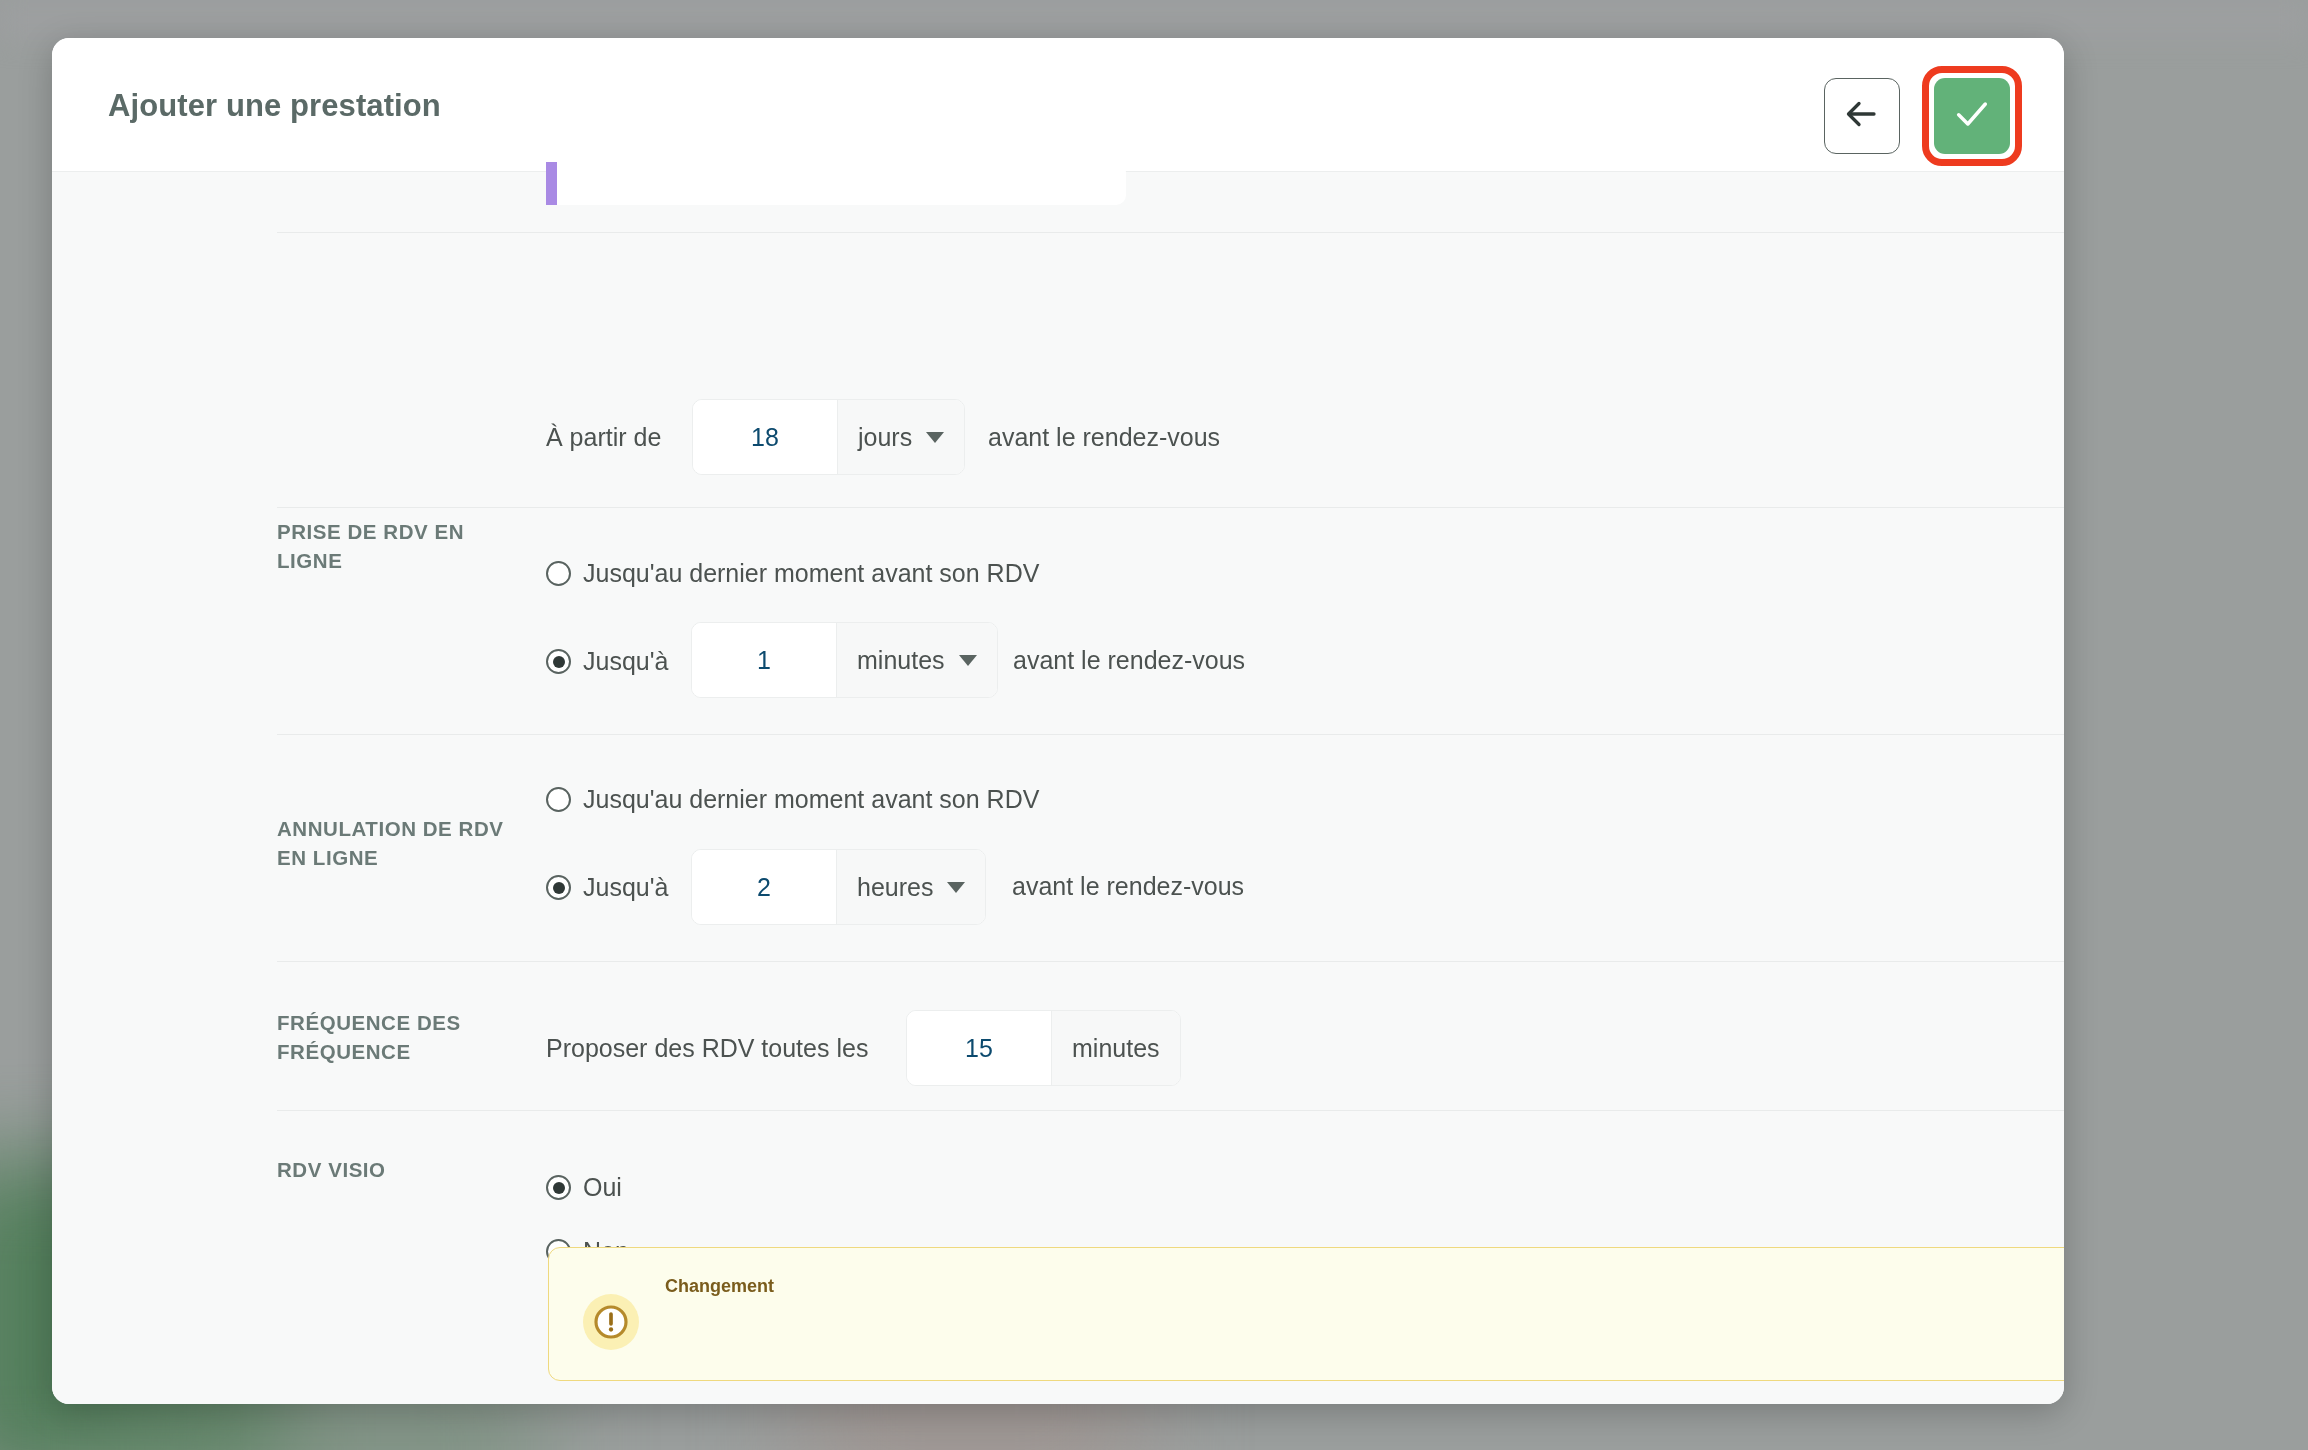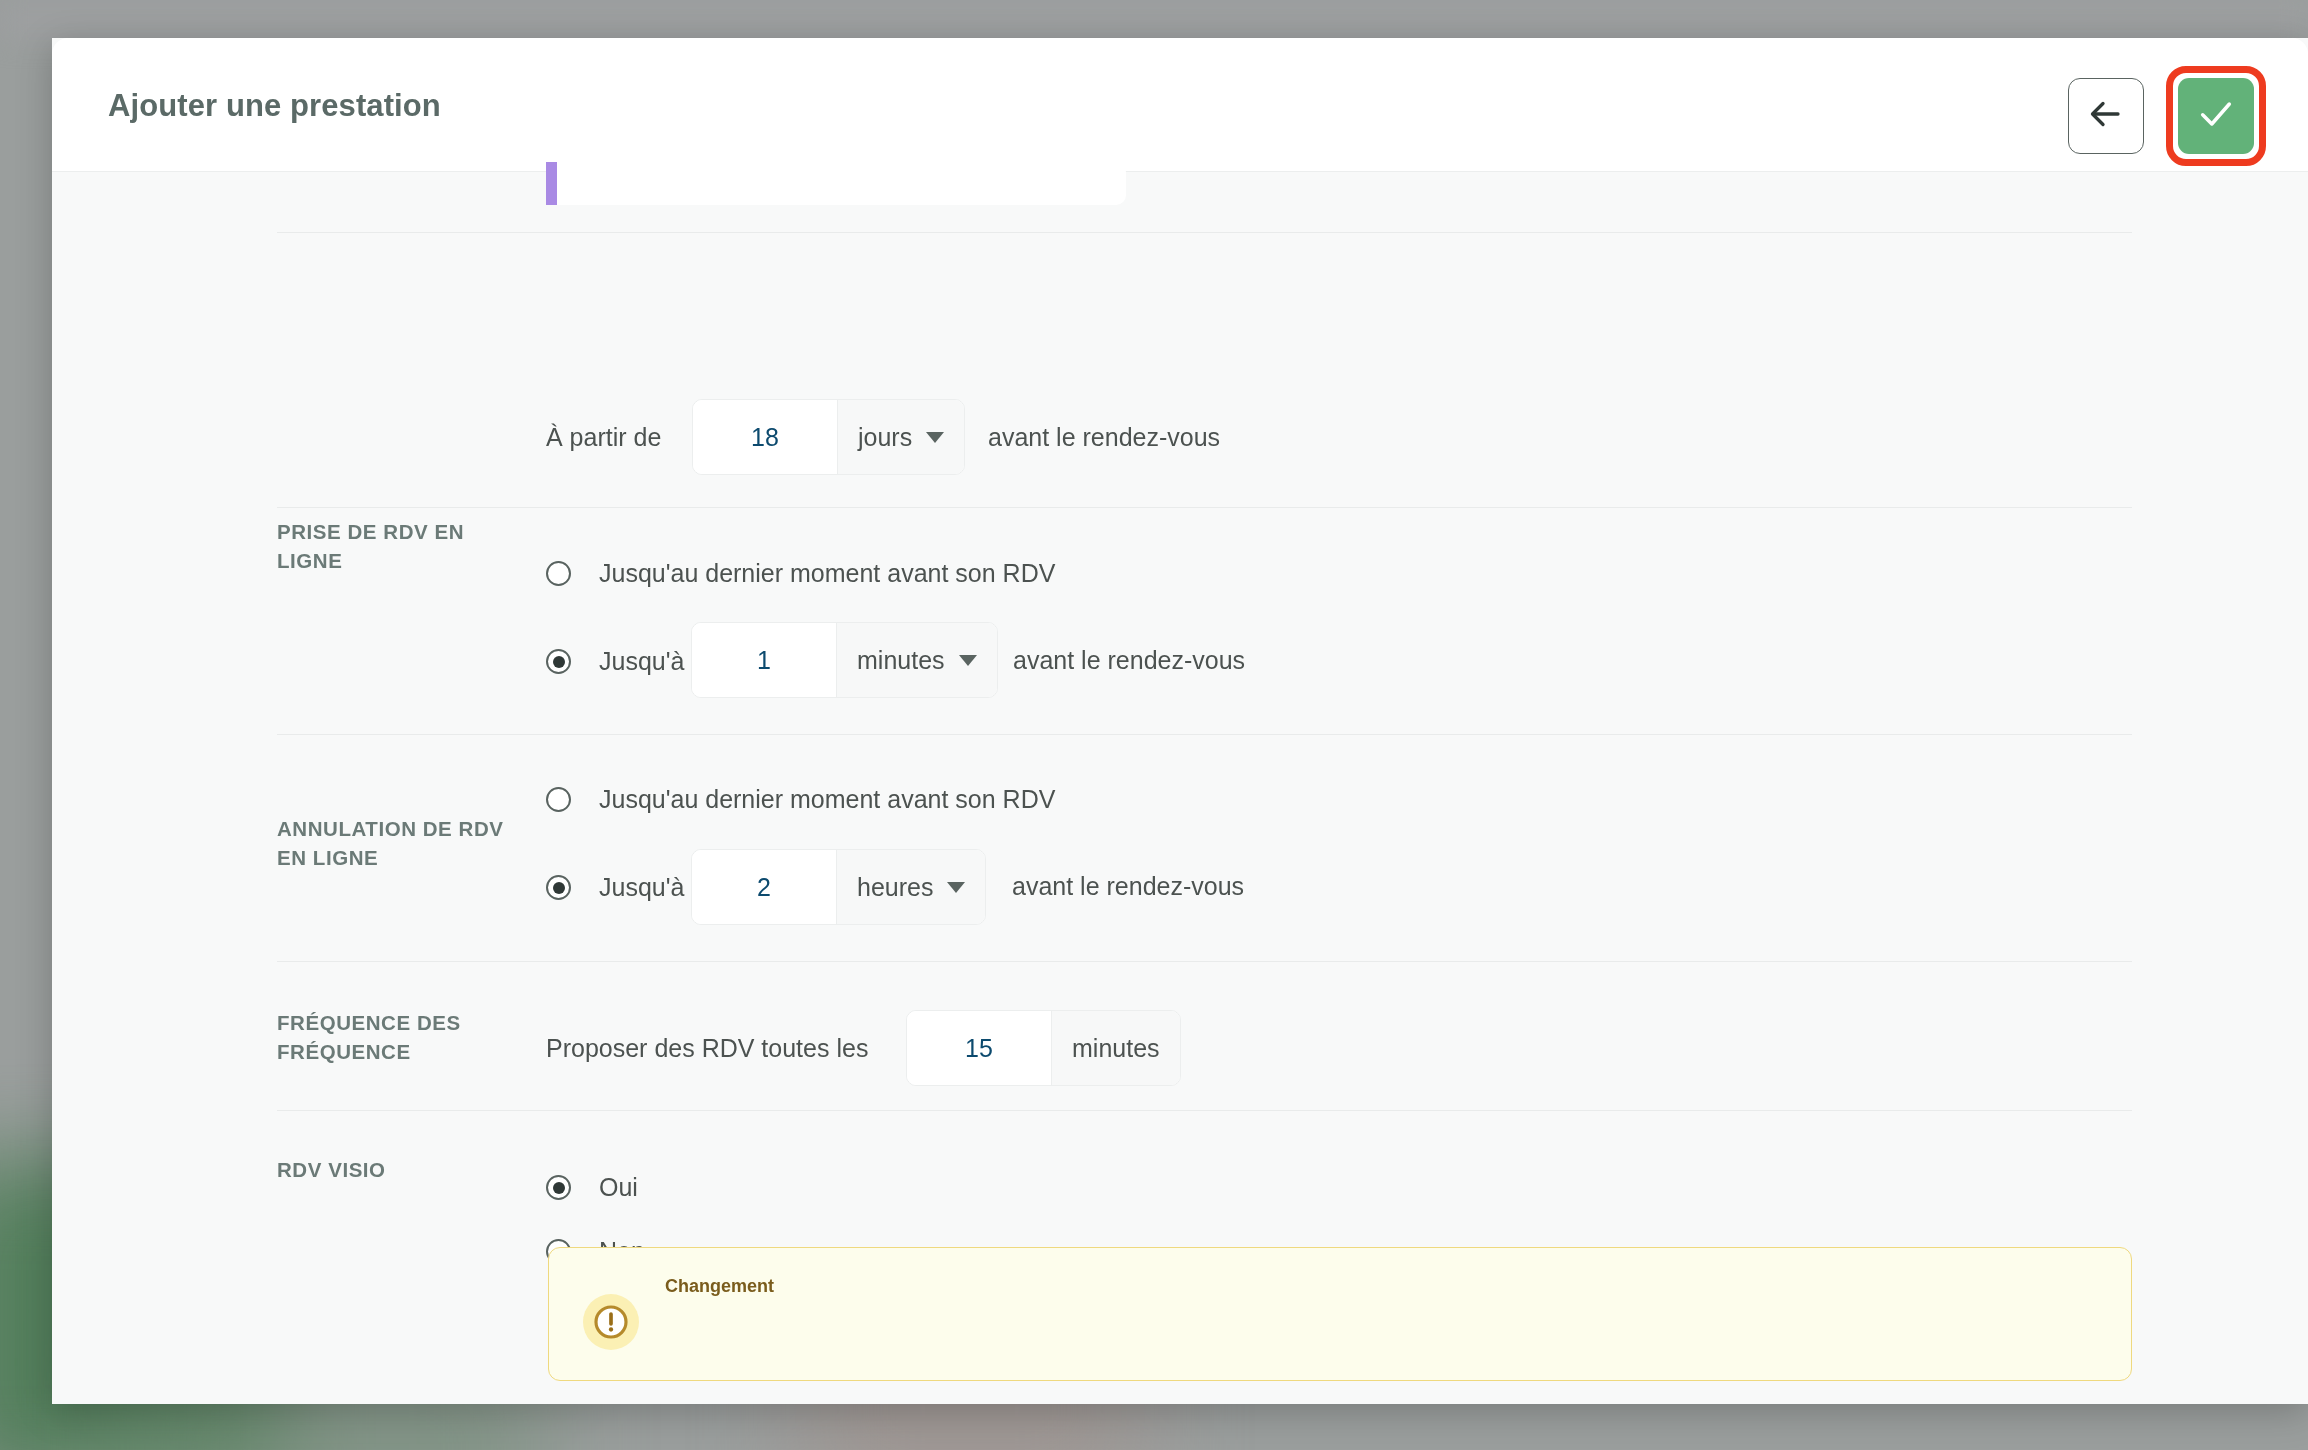--- a/index.html
+++ b/index.html
@@ -55,24 +55,24 @@
     height: 40px;
     background: #9d9fa0;
     filter: blur(12px);
   }
 
   
   #modal {
     position: absolute;
     left: 52px;
     top: 38px;
-    width: 2256px;
+    width: 2012px;
     height: 1366px;
     background: #f8f9f9;
-    border-radius: 0;
+    border-radius: 17px;
     box-shadow: 0 8px 34px rgba(0,0,0,.22);
     overflow: hidden;
   }
 
   
   #modal-header {
     position: relative;
     height: 134px;
     background: #ffffff;
     border-bottom: 1px solid #eceeee;
@@ -213,21 +213,21 @@
     border-left: 9px solid transparent;
     border-right: 9px solid transparent;
     border-top: 11px solid #5a6461;
   }
 
   
   .radio-row {
     position: absolute;
     display: flex;
     align-items: center;
-    gap: 28px;
+    gap: 12px;
     cursor: pointer;
   }
   .radio {
     width: 25px;
     height: 25px;
     border-radius: 50%;
     border: 2.4px solid #596360;
     background: #ffffff;
     flex: none;
     position: relative;

